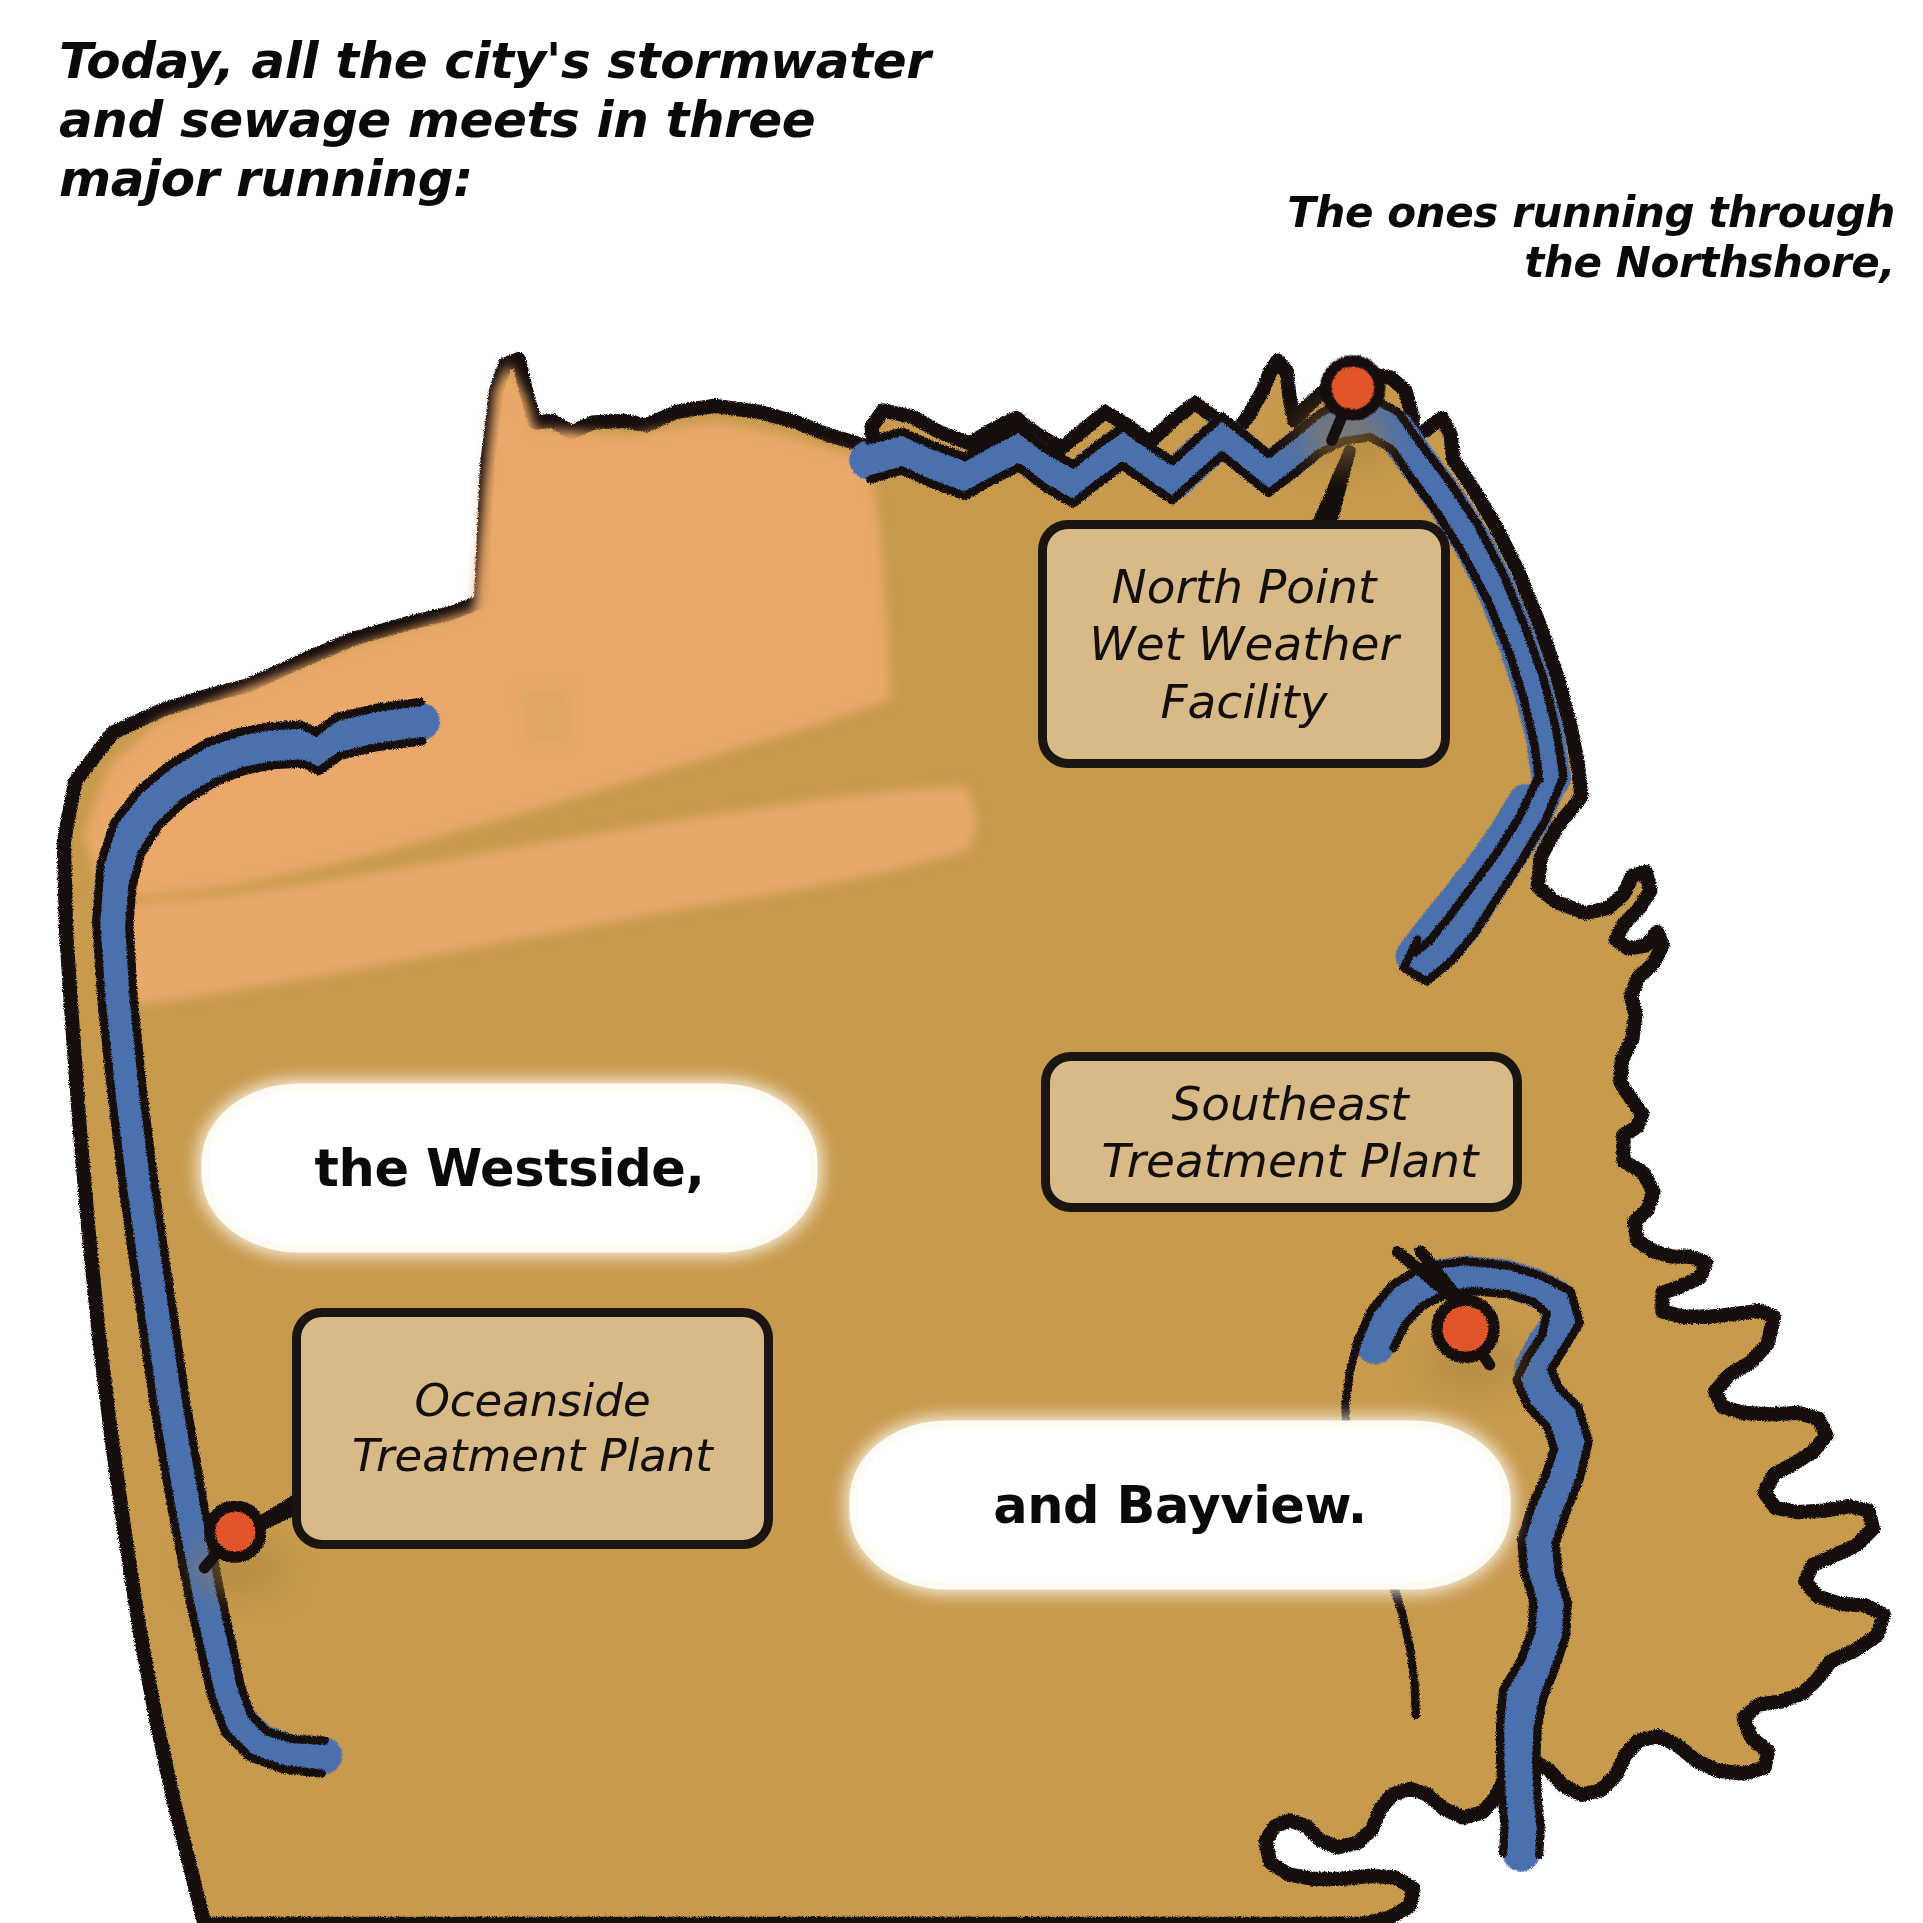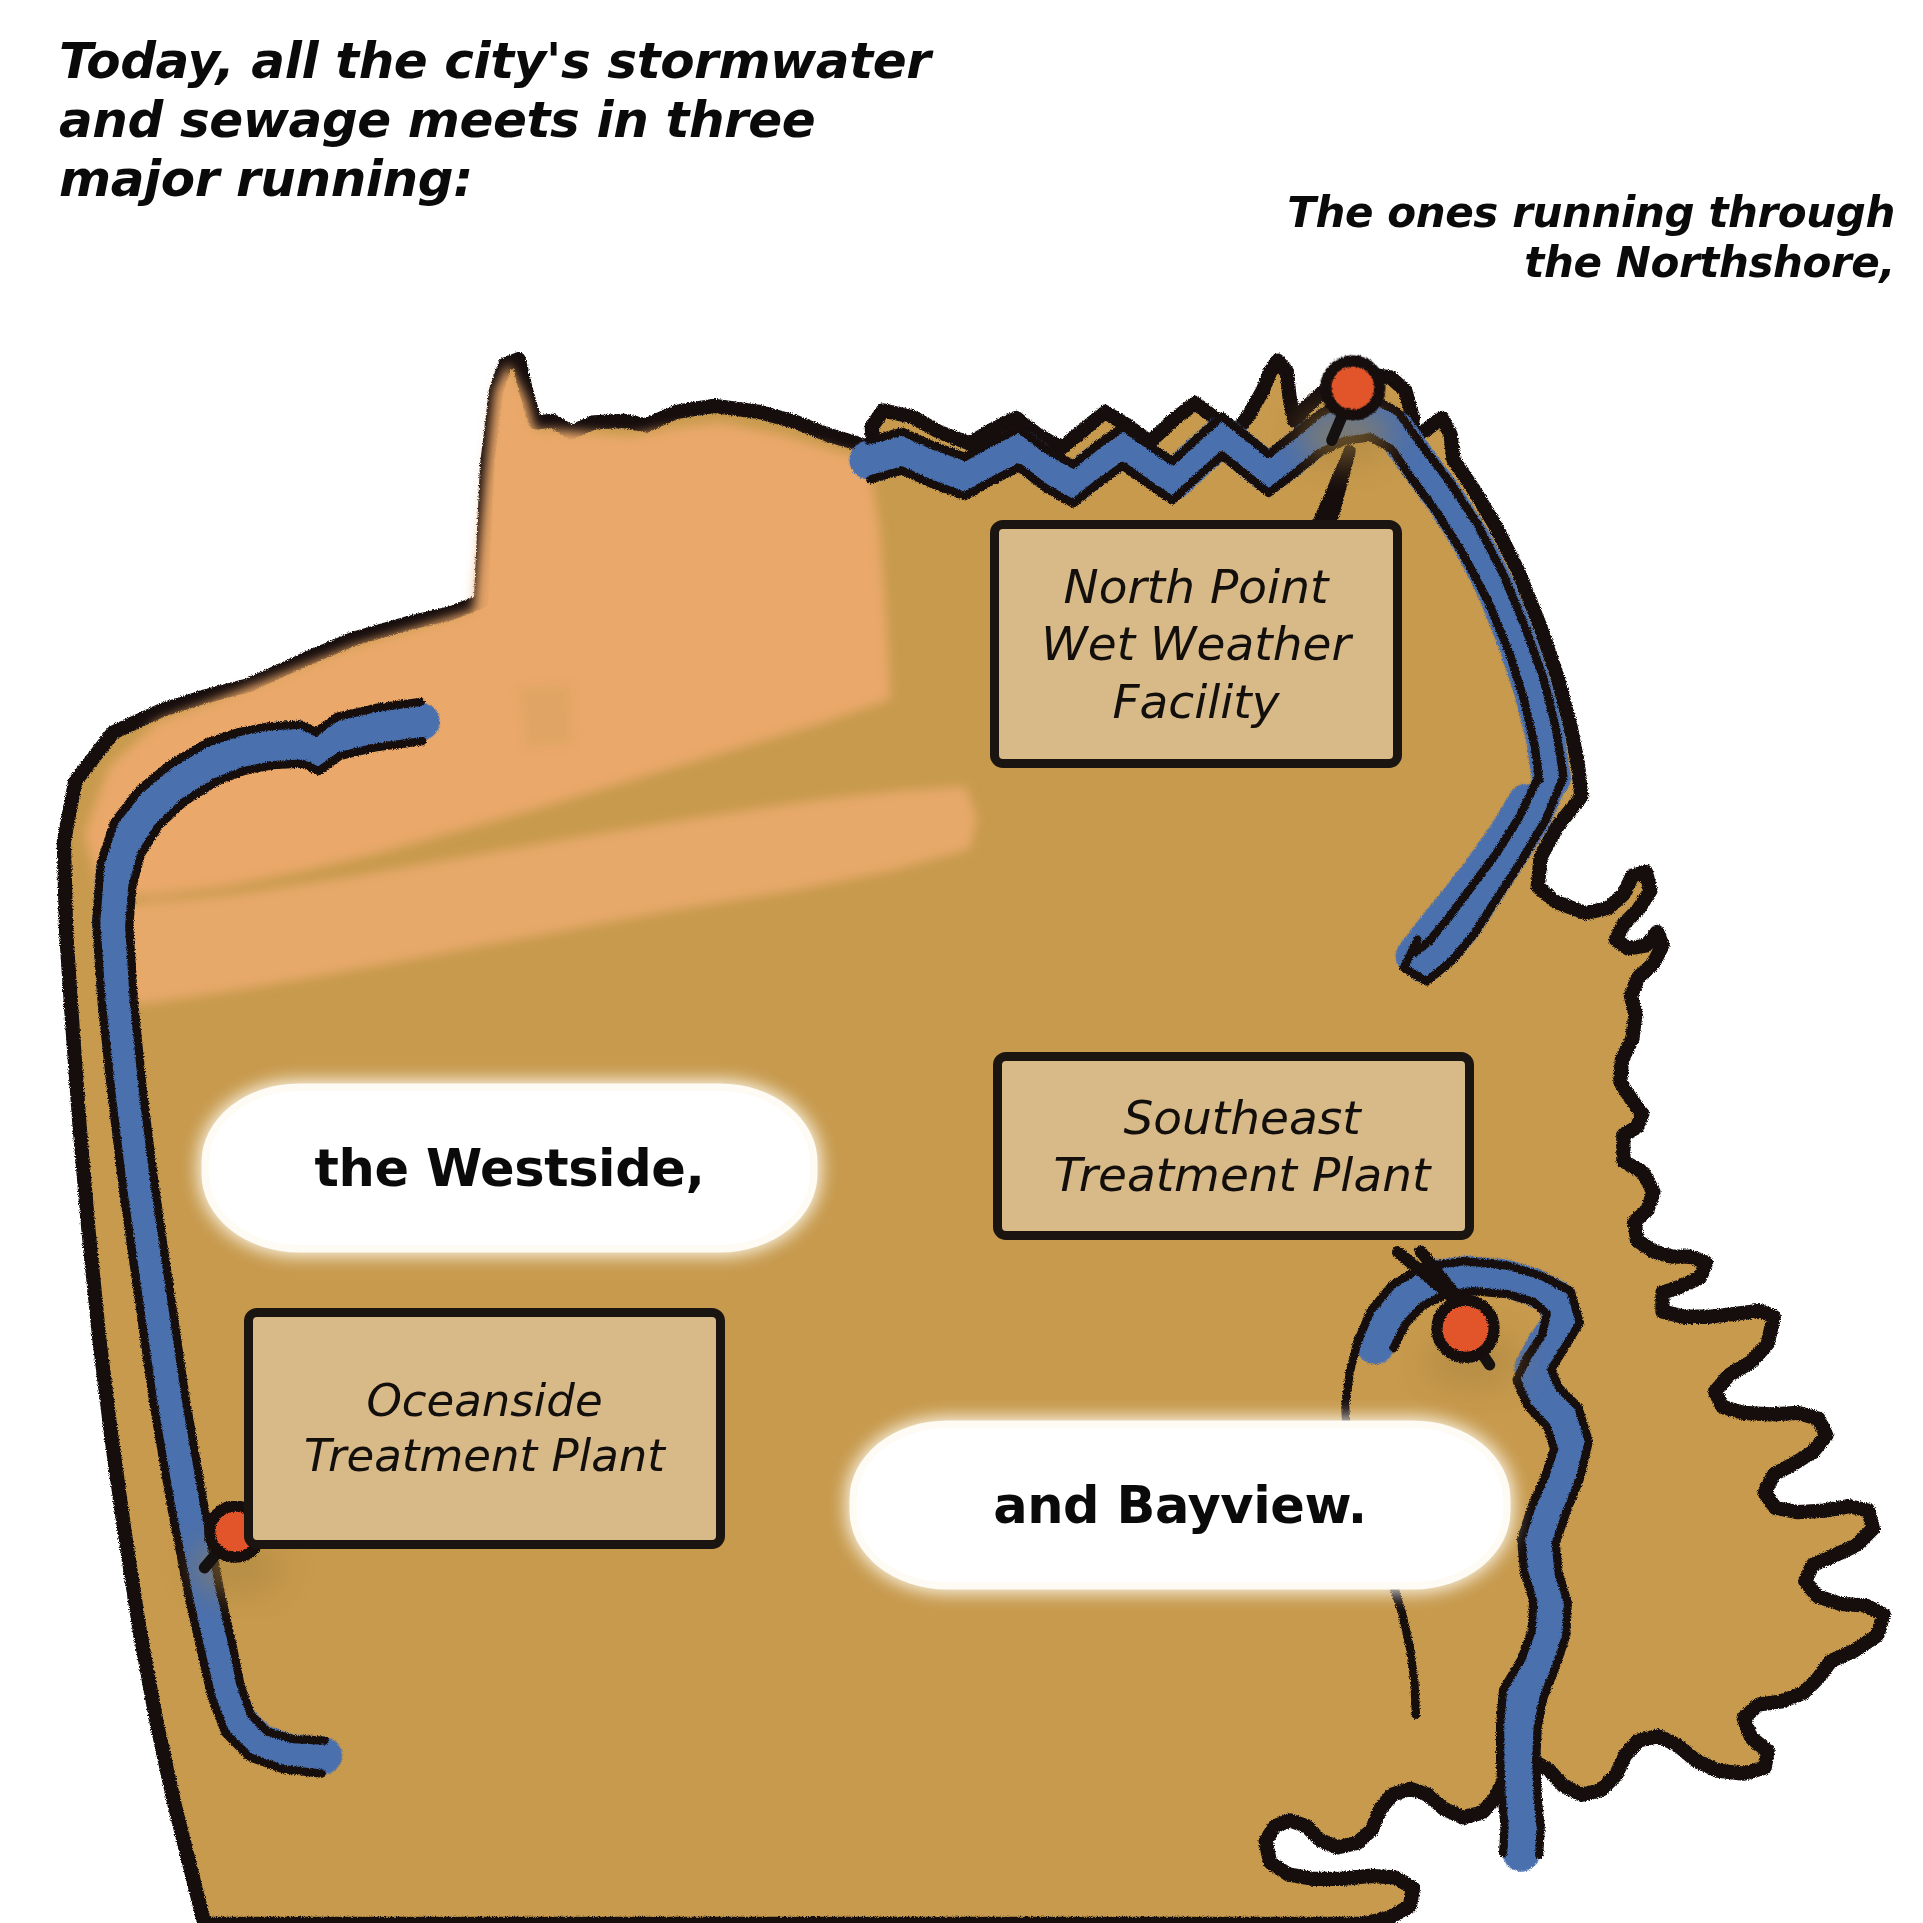--- a/index.html
+++ b/index.html
@@ -51,45 +51,46 @@
     top: 0;
     width: 1924px;
     height: 1924px;
   }
 
   
   .bubble {
     position: absolute;
     background: #d8b988;
     border: 9px solid #1a1510;
-    border-radius: 13px;
+    border-radius: 30px;
     box-sizing: border-box;
     display: flex;
     align-items: center;
     justify-content: center;
     text-align: center;
     font-family: "DejaVu Sans", sans-serif;
     font-style: italic;
     font-weight: 400;
     color: #120f0c;
     line-height: 1.22;
     white-space: pre-line;
+    margin-left: 48px;
   }
   #bubble-north-point {
     left: 990px;
     top: 520px;
     width: 412px;
     height: 248px;
     font-size: 47px;
   }
   #bubble-southeast {
     left: 993px;
     top: 1052px;
     width: 481px;
-    height: 188px;
+    height: 160px;
     font-size: 47px;
     padding-left: 17px;
   }
   #bubble-oceanside {
     left: 244px;
     top: 1308px;
     width: 481px;
     height: 241px;
     font-size: 45px;
   }

